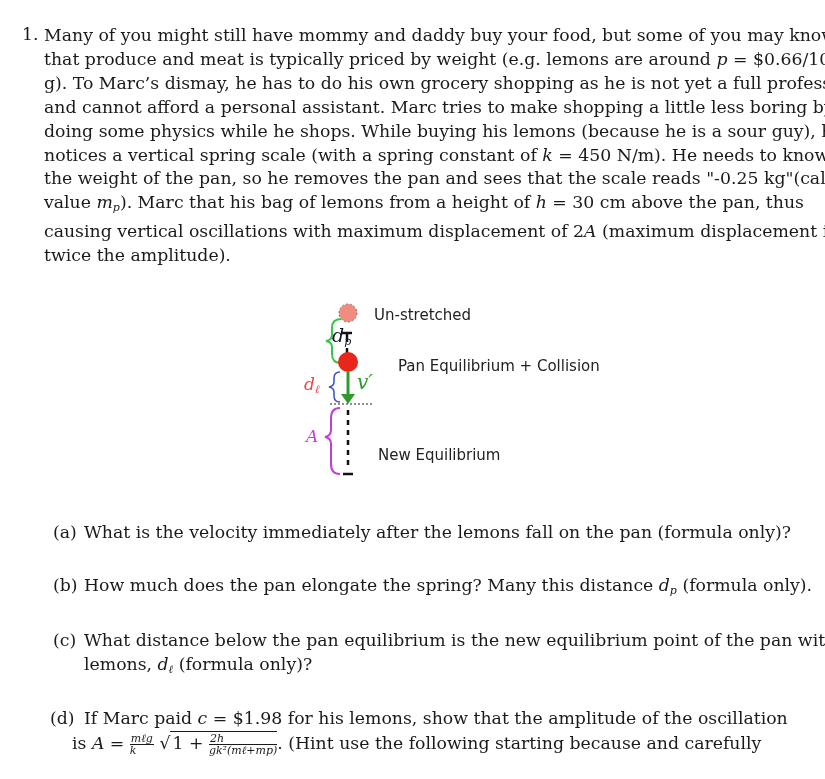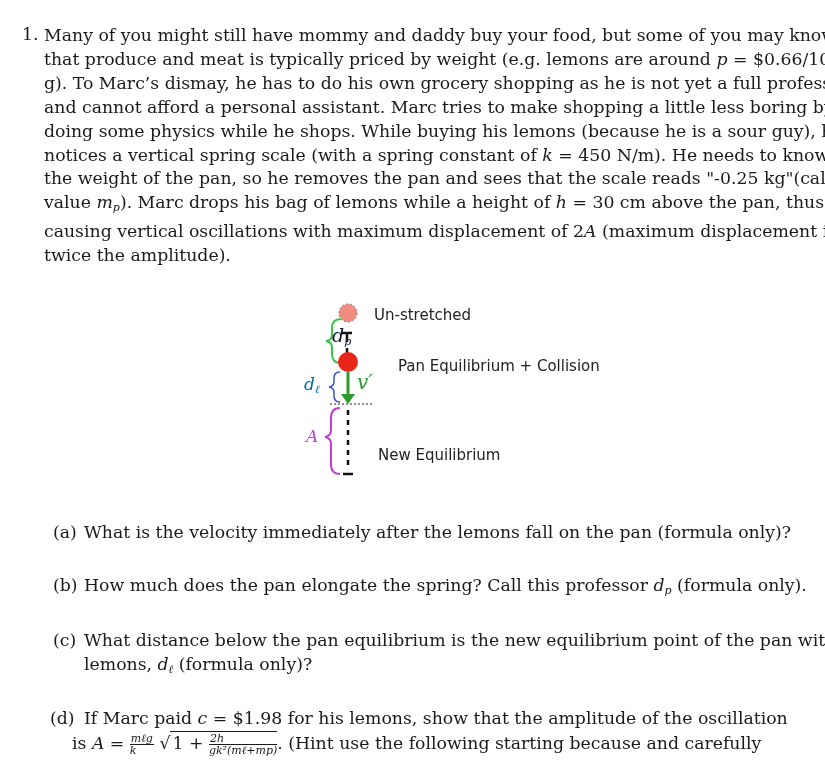--- a/index.html
+++ b/index.html
@@ -32,21 +32,21 @@
   <span class="problem-num">1.</span>
 
   <div class="para">
     <span class="ln">Many of you might still have mommy and daddy buy your food, but some of you may know</span>
     <span class="ln"><span>that produce and meat is typically priced by weight (e.g. lemons are around</span> <span class="math">p</span><span> = $0.66/100</span></span>
     <span class="ln">g). To Marc’s dismay, he has to do his own grocery shopping as he is not yet a full professor</span>
     <span class="ln">and cannot afford a personal assistant. Marc tries to make shopping a little less boring by</span>
     <span class="ln">doing some physics while he shops. While buying his lemons (because he is a sour guy), he</span>
     <span class="ln"><span>notices a vertical spring scale (with a spring constant of</span> <span class="math">k</span><span> = 450 N/m). He needs to know</span></span>
     <span class="ln">the weight of the pan, so he removes the pan and sees that the scale reads "-0.25 kg"(call this</span>
-    <span class="ln"><span>value</span> <span class="math">m</span><span class="sub">p</span><span>). Marc drops his bag of lemons while a height of </span><span class="math">h</span><span> = 30 cm above the pan, thus</span></span>
+    <span class="ln"><span>value</span> <span class="math">m</span><span class="sub">p</span><span>). Marc that his bag of lemons from a height of </span><span class="math">h</span><span> = 30 cm above the pan, thus</span></span>
     <span class="ln"><span>causing vertical oscillations with maximum displacement of</span><span> 2</span><span class="math">A</span><span> (maximum displacement is</span></span>
     <span class="ln last">twice the amplitude).</span>
   </div>
 
   <div class="diagram">
     <svg width="220" height="195" viewBox="0 0 220 195">
 
       <circle cx="58" cy="23" r="9" fill="#f08c80" stroke="#9a6a66" stroke-width="1" stroke-dasharray="2,2"></circle>
 
       <path d="M51 29 Q42 29 42 38 L42 45 Q42 50 36 51 Q42 52 42 57 L42 64 Q42 73 51 73" fill="none" stroke="#3cc24a" stroke-width="2"></path>
@@ -63,36 +63,36 @@
       <polygon points="51,104 65,104 58,114" fill="#2e9a2e"></polygon>
 
       <line x1="40" y1="114" x2="82" y2="114" stroke="#222" stroke-width="1" stroke-dasharray="2,2"></line>
 
       <line x1="58" y1="120" x2="58" y2="180" stroke="#111" stroke-width="2.5" stroke-dasharray="5,5"></line>
       <line x1="53" y1="184" x2="63" y2="184" stroke="#111" stroke-width="2.5"></line>
 
       <path d="M50 118 Q41 118 41 128 L41 140 Q41 146 35 147 Q41 148 41 154 L41 174 Q41 184 50 184" fill="none" stroke="#c23ed6" stroke-width="2"></path>
     </svg>
     <span class="sym" style="left:8px;top:34px;color:#0f172a;margin-left:34px;"><span>d</span><span class="sub">p</span></span>
-    <span class="sym" style="left:14px;top:84px;color:#0369a1;font-size:17px;"><span>d</span><span class="sub">ℓ</span></span>
+    <span class="sym" style="left:14px;top:84px;color:#ef4444;font-size:17px;"><span>d</span><span class="sub">ℓ</span></span>
     <span class="sym" style="left:67px;top:80px;color:#2e9a2e;font-size:20px;">v′</span>
     <span class="sym" style="left:16px;top:136px;color:#c23ed6;font-size:17px;">A</span>
     <span class="lbl" style="left:84px;top:16px;">Un-stretched</span>
     <span class="lbl" style="left:80px;top:67px;padding-left:28px;">Pan Equilibrium + Collision</span>
     <span class="lbl" style="left:88px;top:108px;margin-top:48px;">New Equilibrium</span>
   </div>
 
   <div class="q" style="top:521px;">
     <span class="tag">(a)</span>
     <span class="body">What is the velocity immediately after the lemons fall on the pan (formula only)?</span>
   </div>
 
   <div class="q" style="top:574px;">
     <span class="tag">(b)</span>
-    <span class="body"><span>How much does the pan elongate the spring? Call this professor </span><span class="math">d</span><span class="sub">p</span><span> (formula only).</span></span>
+    <span class="body"><span>How much does the pan elongate the spring? Many this distance </span><span class="math">d</span><span class="sub">p</span><span> (formula only).</span></span>
   </div>
 
   <div class="q" style="top:629px;">
     <span class="tag">(c)</span>
     <span class="body">What distance below the pan equilibrium is the new equilibrium point of the pan with</span>
     <span class="body" style="top:23.9px;"><span>lemons, </span><span class="math">d</span><span class="sub">ℓ</span><span> (formula only)?</span></span>
   </div>
 
   <div class="q" style="top:707px;left:50px;">
     <span class="tag">(d)</span>

